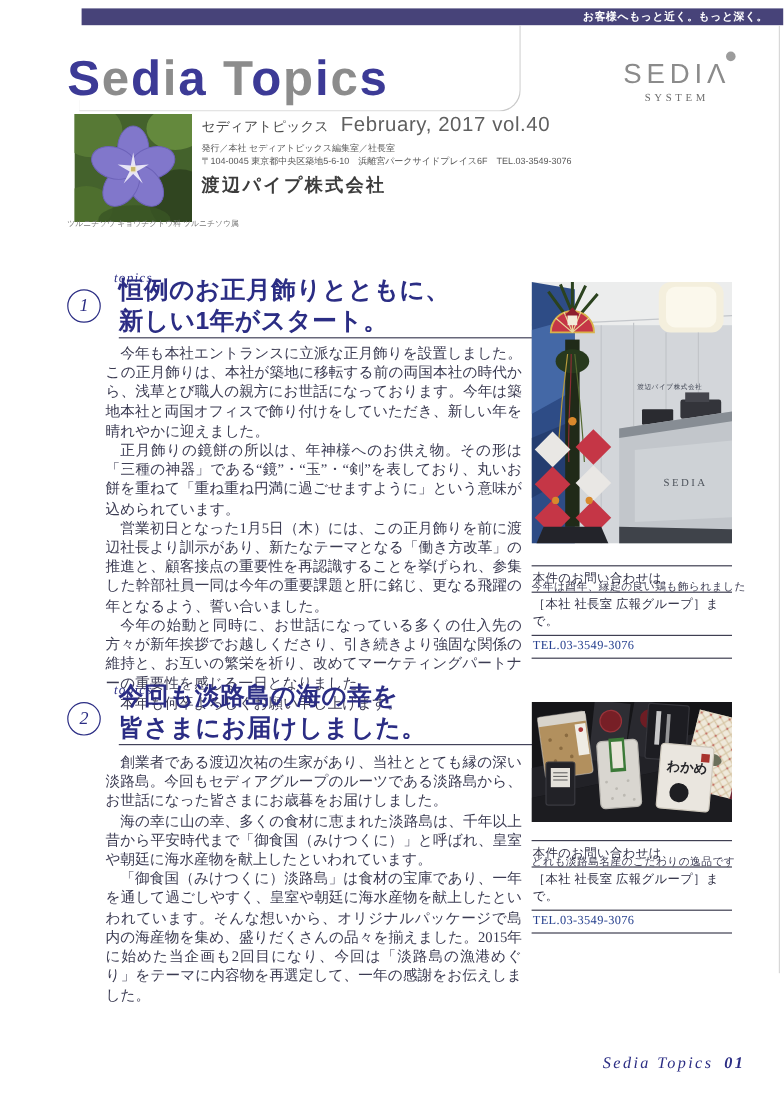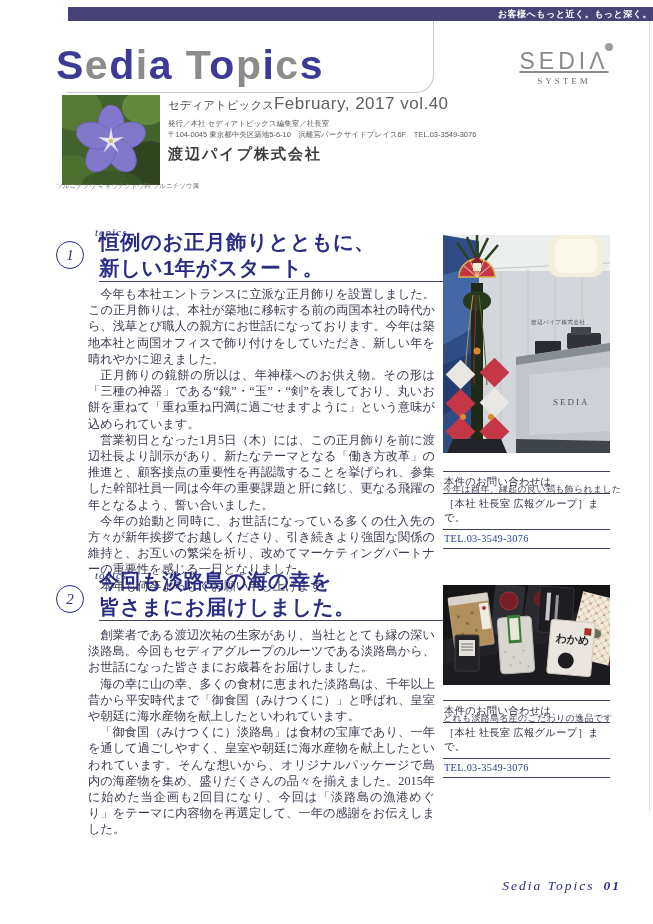--- a/index.html
+++ b/index.html
@@ -3,40 +3,40 @@
 <meta charset="utf-8">
 <style>
   html,body{margin:0;padding:0;background:#ffffff;}
   .page{position:relative;width:653px;height:924px;background:#ffffff;overflow:hidden;
         font-family:"Liberation Serif","DejaVu Serif",serif;}
   .sans{font-family:"Liberation Sans","DejaVu Sans",sans-serif;}
 
   
   .topbar{position:absolute;left:68px;top:7px;width:585px;height:14px;background:#474379;
           color:#ffffff;font-size:9px;line-height:14px;text-align:right;box-sizing:border-box;
-          padding-right:1px;font-family:"Liberation Sans","DejaVu Sans",sans-serif;font-weight:bold;letter-spacing:.5px;}
+          padding-right:13px;font-family:"Liberation Sans","DejaVu Sans",sans-serif;font-weight:bold;letter-spacing:.5px;}
 
   
   .header-frame{position:absolute;left:66px;top:21px;width:367px;height:71px;
                 border-right:1px solid #c9c9c9;border-bottom:1px solid #c9c9c9;
                 border-bottom-right-radius:18px;}
   .main-title{position:absolute;left:56px;top:42px;font-size:41px;font-weight:bold;
               letter-spacing:1.5px;font-family:"Liberation Sans","DejaVu Sans",sans-serif;}
   .logo{position:absolute;left:506px;top:48px;width:116px;text-align:center;}
   .logo-word{position:relative;display:inline-block;font-family:"Liberation Sans","DejaVu Sans",sans-serif;
-             font-size:23px;color:#8b8b8b;letter-spacing:4px;text-decoration:underline;}
+             font-size:23px;color:#8b8b8b;letter-spacing:4px;}
   .logo-dot{position:absolute;right:-4px;top:-5px;width:8px;height:8px;border-radius:50%;background:#9c9c9c;}
   .logo-sub{font-size:9px;color:#707070;letter-spacing:3px;margin-top:1px;}
 
   
   .flower{position:absolute;left:62px;top:95px;width:98px;height:90px;}
   .flower-caption{position:absolute;left:56px;top:182px;font-size:6.5px;color:#787878;
                   font-family:"Liberation Sans","DejaVu Sans",sans-serif;white-space:nowrap;}
   .masthead{position:absolute;left:168px;top:94px;width:440px;}
-  .mast-row1{display:flex;align-items:baseline;}
+  .mast-row1{display:flex;align-items:baseline;gap:10px;}
   .kana-title{font-size:11.5px;color:#4c4c4c;}
   .issue{font-size:17px;color:#5f5f5f;letter-spacing:.5px;}
   .pub{margin-top:5px;font-size:7.5px;line-height:10.5px;color:#585858;}
   .company{margin-top:5px;font-size:15px;font-weight:bold;color:#3c3c3c;letter-spacing:2px;}
 
   
   .t-label{position:absolute;left:59px;font-style:italic;font-size:11px;color:#2b2d84;letter-spacing:1px;margin-left:36px;}
   .t-circle{position:absolute;left:56px;width:26px;height:26px;border:1px solid #2b2d84;border-radius:50%;
             display:flex;align-items:center;justify-content:center;font-style:italic;font-size:15px;color:#2b2d84;}
   .t-head{position:absolute;left:99px;font-size:20.5px;font-weight:bold;color:#2b2d84;

